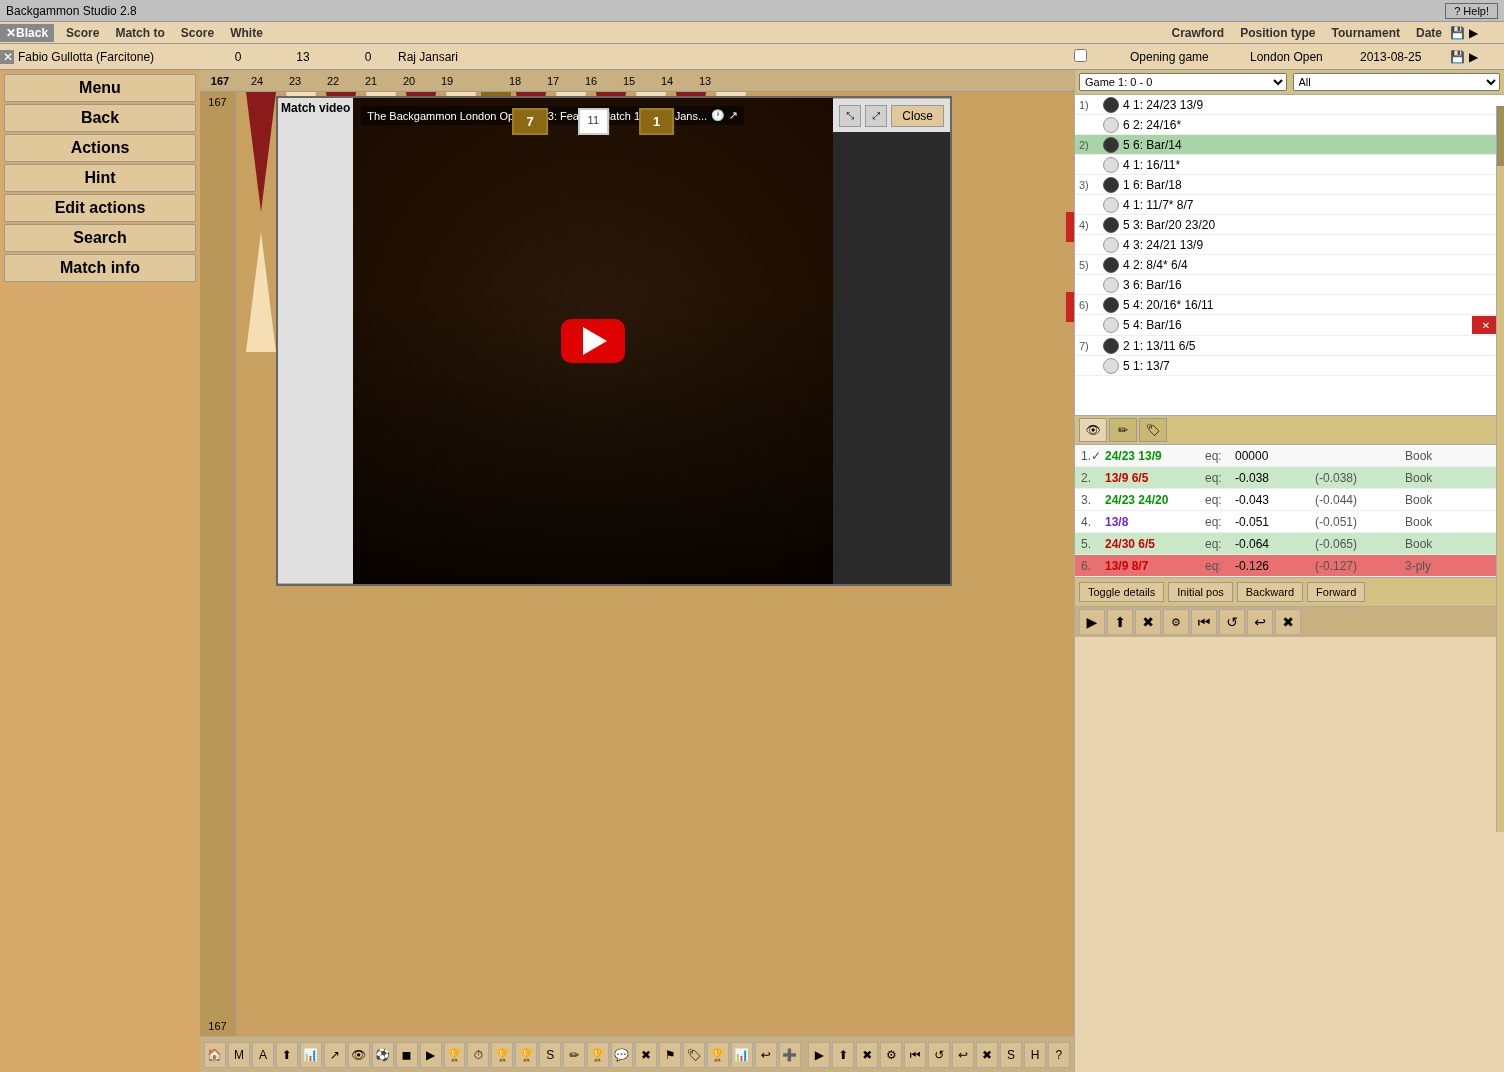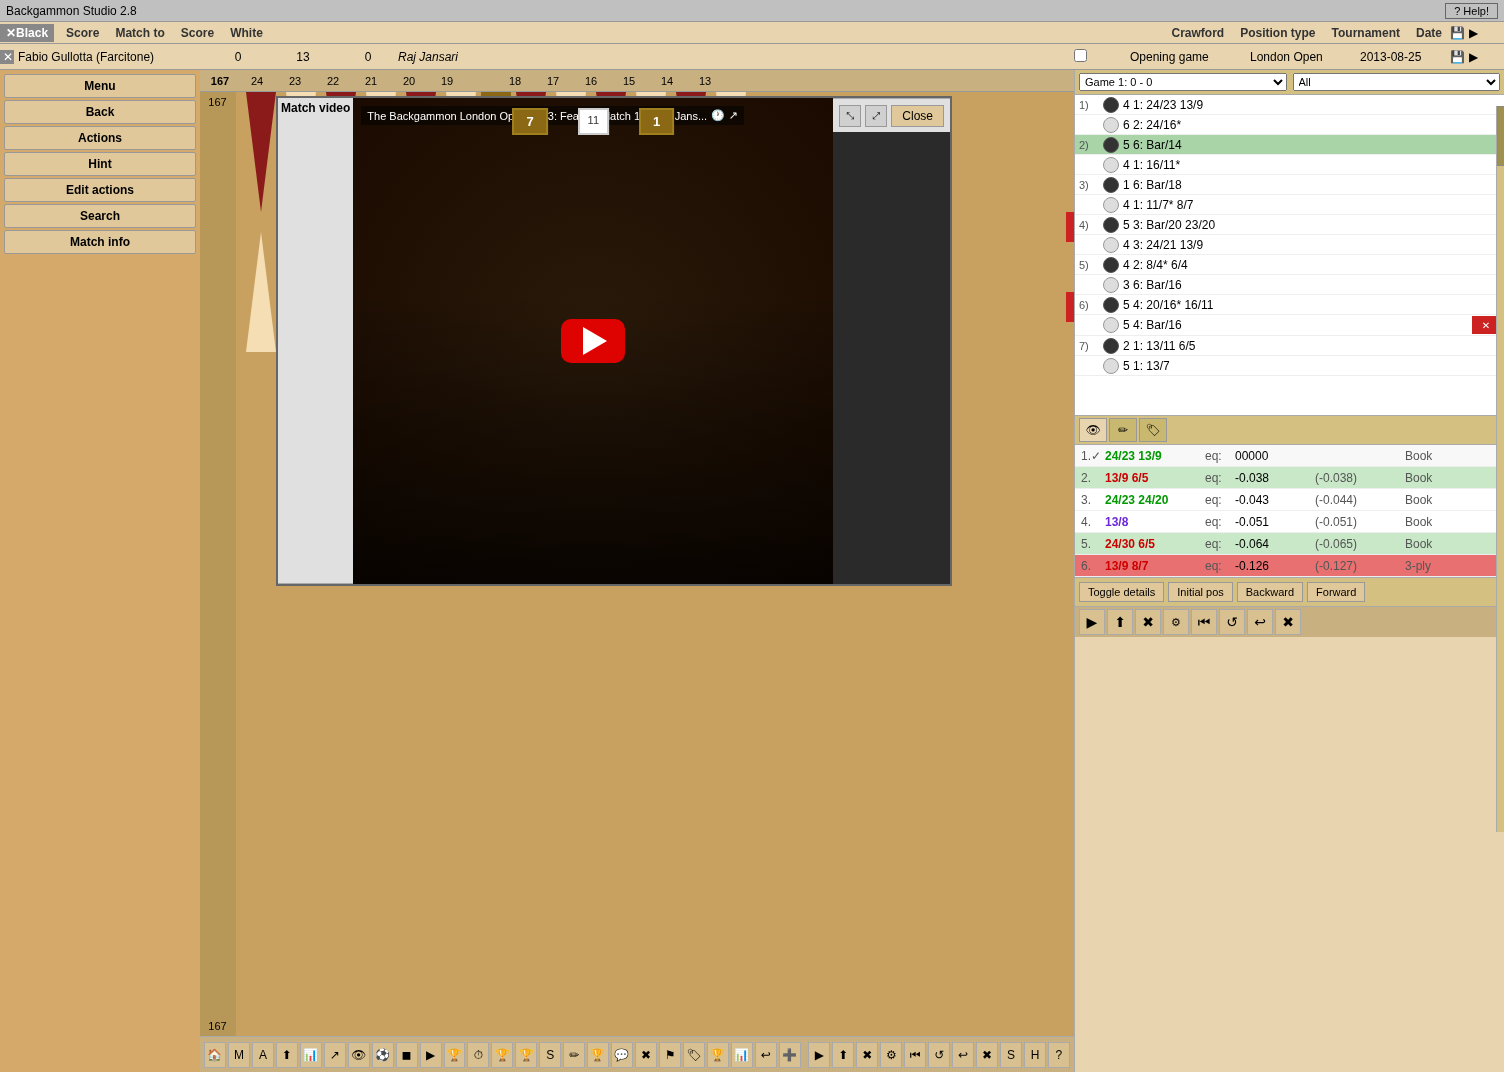--- a/index.html
+++ b/index.html
@@ -68,21 +68,21 @@
       flex-direction: column;
       gap: 2px;
       flex-shrink: 0;
     }
     .sidebar-btn {
       background: #e0c89a;
       border: 1px solid #999;
       padding: 4px 8px;
       text-align: center;
       cursor: pointer;
-      font-size: 12px;
+      font-size: 16px;
       font-weight: bold;
       border-radius: 2px;
     }
 
     
     #main-content {
       flex: 1;
       display: flex;
       flex-direction: column;
       overflow: hidden;
@@ -424,21 +424,21 @@
       <span style="cursor:pointer;">▶</span>
     </span>
   </div>
 
   <div id="match-data-row" style="background:#e8d5b0; border-bottom:1px solid #999; display:flex; align-items:center; height:26px; font-size:12px;">
     <span style="width:14px; background:#888; color:white; margin-right:4px; padding:0 3px;">✕</span>
     <span style="width:190px; font-size:12px;">Fabio Gullotta (Farcitone)</span>
     <span style="width:60px; text-align:center;">0</span>
     <span style="width:70px; text-align:center;">13</span>
     <span style="width:60px; text-align:center;">0</span>
-    <span style="flex:1;font-style:italic;">Raj Jansari</span>
+    <span style="flex:1;">Raj Jansari</span>
     <span style="width:100px; text-align:center;"><input type="checkbox" style=""></span>
     <span style="width:120px;">Opening game</span>
     <span style="width:110px;">London Open</span>
     <span style="width:90px;">2013-08-25</span>
     <span style="width:50px; display:flex; gap:4px; align-items:center; margin-right:4px;">
       <span style="cursor:pointer;">💾</span>
       <span style="cursor:pointer;">▶</span>
     </span>
   </div>
 

